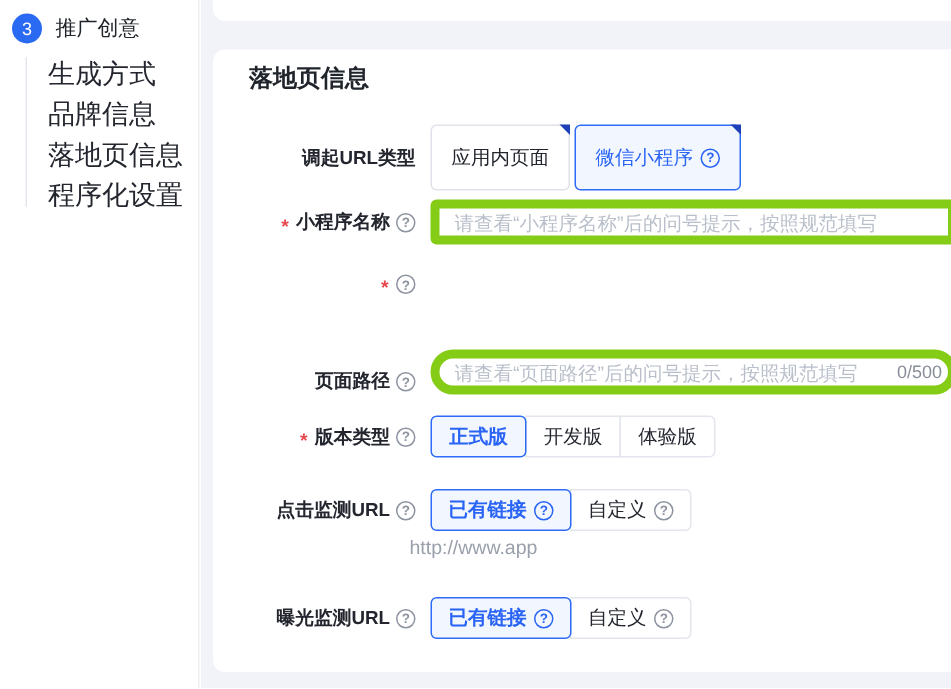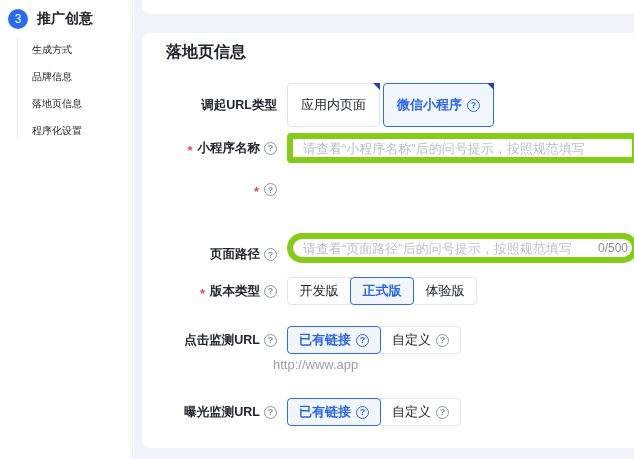--- a/index.html
+++ b/index.html
@@ -8,24 +8,24 @@
     position:relative; width:634px; height:459px; overflow:hidden;
     background:#fff; font-family:"Liberation Sans", sans-serif;
     color:#23262e;
   }
   
   .sidebar { position:absolute; left:0; top:0; width:133px; height:100%;
     background:#fff; border-right:1px solid #edeff3; }
   .step-head { position:absolute; left:8px; top:9px; display:flex; align-items:center; gap:9px; }
   .step-circle { width:20px; height:20px; border-radius:50%; background:#2a6af3;
     color:#fff; font-size:12px; display:flex; align-items:center; justify-content:center; }
-  .step-title { font-size:14px; font-weight:700; color:#20242b; }
+  .step-title { font-size:14px; font-weight:400; color:#20242b; }
   .rail { position:absolute; left:17px; top:38px; width:1px; height:100px; background:#e6e8ee; }
   .sub-items { position:absolute; left:32px; top:36px; }
-  .sub-item { height:27px; line-height:27px; font-size:10px; color:#23262e; cursor:pointer; white-space:nowrap; }
+  .sub-item { height:27px; line-height:27px; font-size:18px; color:#23262e; cursor:pointer; white-space:nowrap; }
   
   .main { position:absolute; left:134px; top:0; width:500px; height:459px; background:#f1f3f8; }
   .card-top { position:absolute; left:8px; top:-10px; width:492px; height:24px;
     background:#fff; border-radius:0 0 0 8px; }
   .card-main { position:absolute; left:8px; top:33px; width:492px; height:415px;
     background:#fff; border-radius:8px 0 0 8px; }
   .section-title { position:absolute; left:24px; top:9px; font-size:16px; font-weight:700; color:#20242b; }
   
   .form-row { position:absolute; left:32px; display:flex; align-items:center; }
   .label-box { width:103px; display:flex; justify-content:flex-end; align-items:center;
@@ -37,21 +37,21 @@
     display:inline-flex; align-items:center; justify-content:center; flex:0 0 auto;
     font-size:9px; font-weight:700; color:#8d93a0; cursor:pointer; }
   .q::after { content:"?"; }
   .q.inherit { color:inherit; }
   
   .btn { height:44px; border:1px solid #dfe2e8; border-radius:4px; background:#fff;
     font-size:13px; color:#23262e; display:inline-flex; align-items:center;
     justify-content:center; gap:5px; padding:0 13px; position:relative; cursor:pointer;
     font-family:inherit; white-space:nowrap; }
   .btn + .btn { margin-left:3px; }
-  .btn.selected { border-color:#2e6bf6; background:#f2f7ff; color:#2a64f5; font-weight:700;justify-content:space-between; }
+  .btn.selected { border-color:#2e6bf6; background:#f2f7ff; color:#2a64f5; font-weight:400;justify-content:space-between; }
   .corner-badge { position:absolute; top:-1px; right:-1px; width:0; height:0;
     border-top:7px solid #1f41b8; border-left:7px solid transparent; }
   
   .seg-group { display:inline-flex; }
   .seg { height:28px; border:1px solid #e3e6ec; background:#fff; font-size:13px;
     color:#23262e; display:inline-flex; align-items:center; justify-content:center;
     gap:5px; margin-left:-1px; cursor:pointer; font-family:inherit; white-space:nowrap; }
   .seg:first-child { margin-left:0; border-radius:4px 0 0 4px; }
   .seg:last-child { border-radius:0 4px 4px 0; }
   .seg.selected { border-color:#2e6bf6; background:#f2f7ff; color:#2a64f5;
@@ -145,22 +145,22 @@
       </div>
 
       <div class="form-row" style="top:244px;">
         <div class="label-box">
           <span class="required">*</span>
           <span>版本类型</span>
           <span class="q"></span>
         </div>
         <div class="ctrl">
           <div class="seg-group">
+            <button class="seg w64 selected">正式版</button>
             <button class="seg w64">开发版</button>
-            <button class="seg w64 selected">正式版</button>
             <button class="seg w64">体验版</button>
           </div>
         </div>
       </div>
 
       <div class="form-row" style="top:293px;">
         <div class="label-box">
           <span>点击监测URL</span>
           <span class="q"></span>
         </div>

